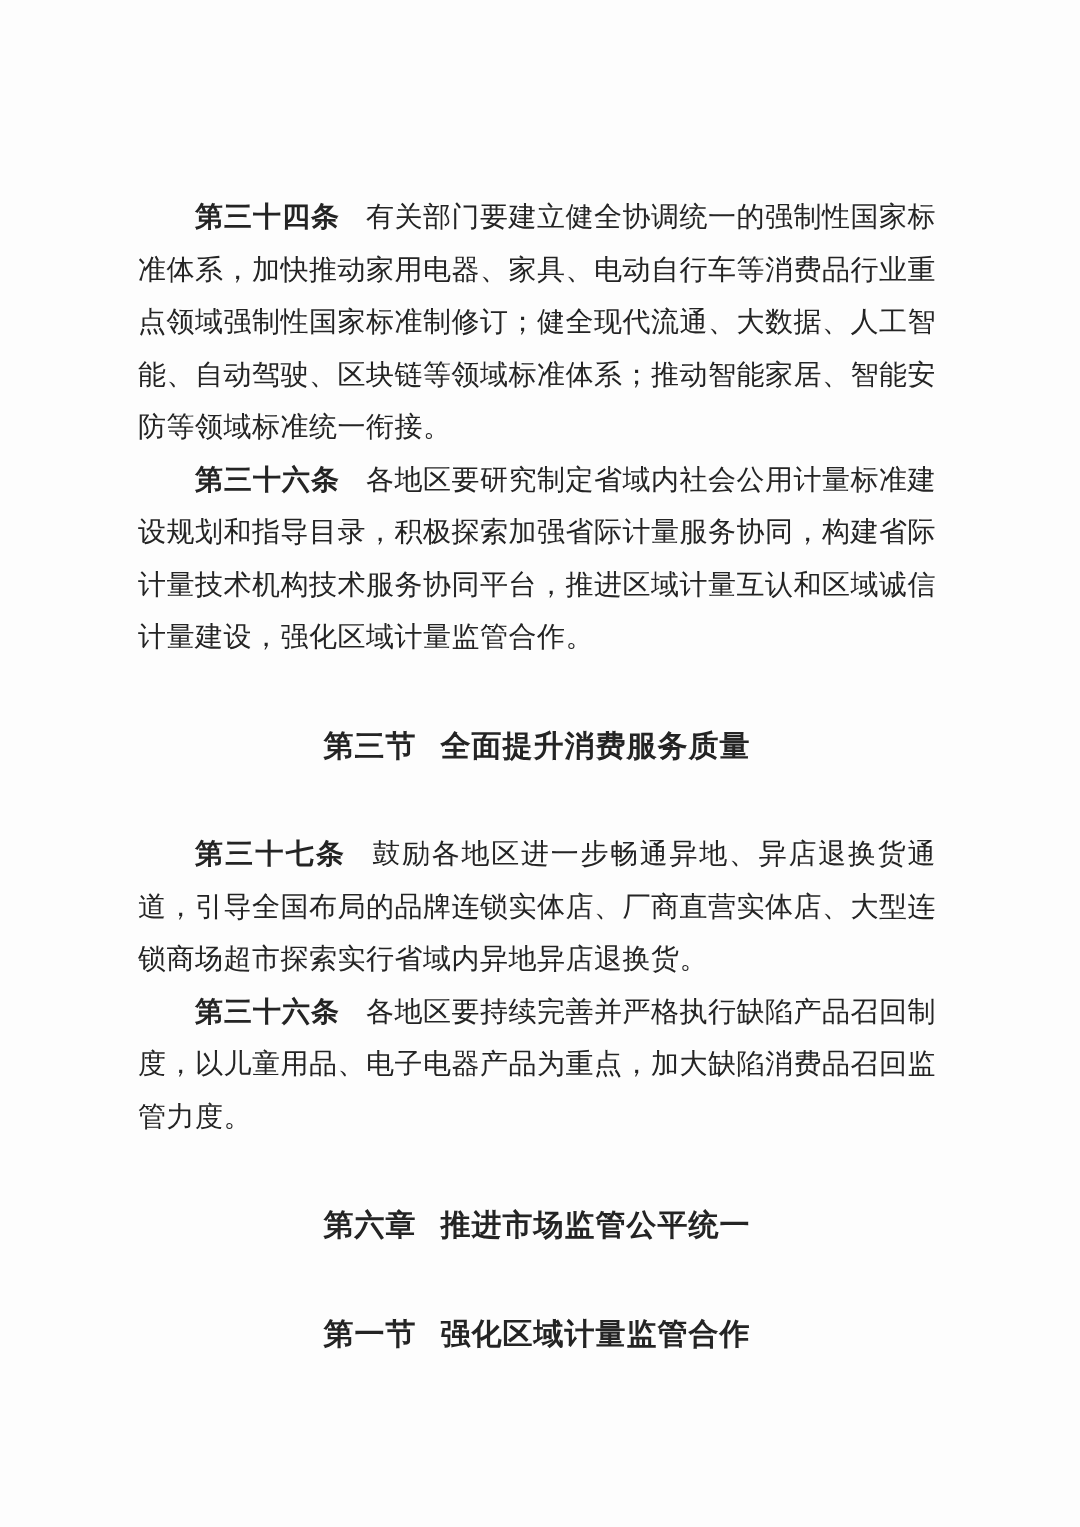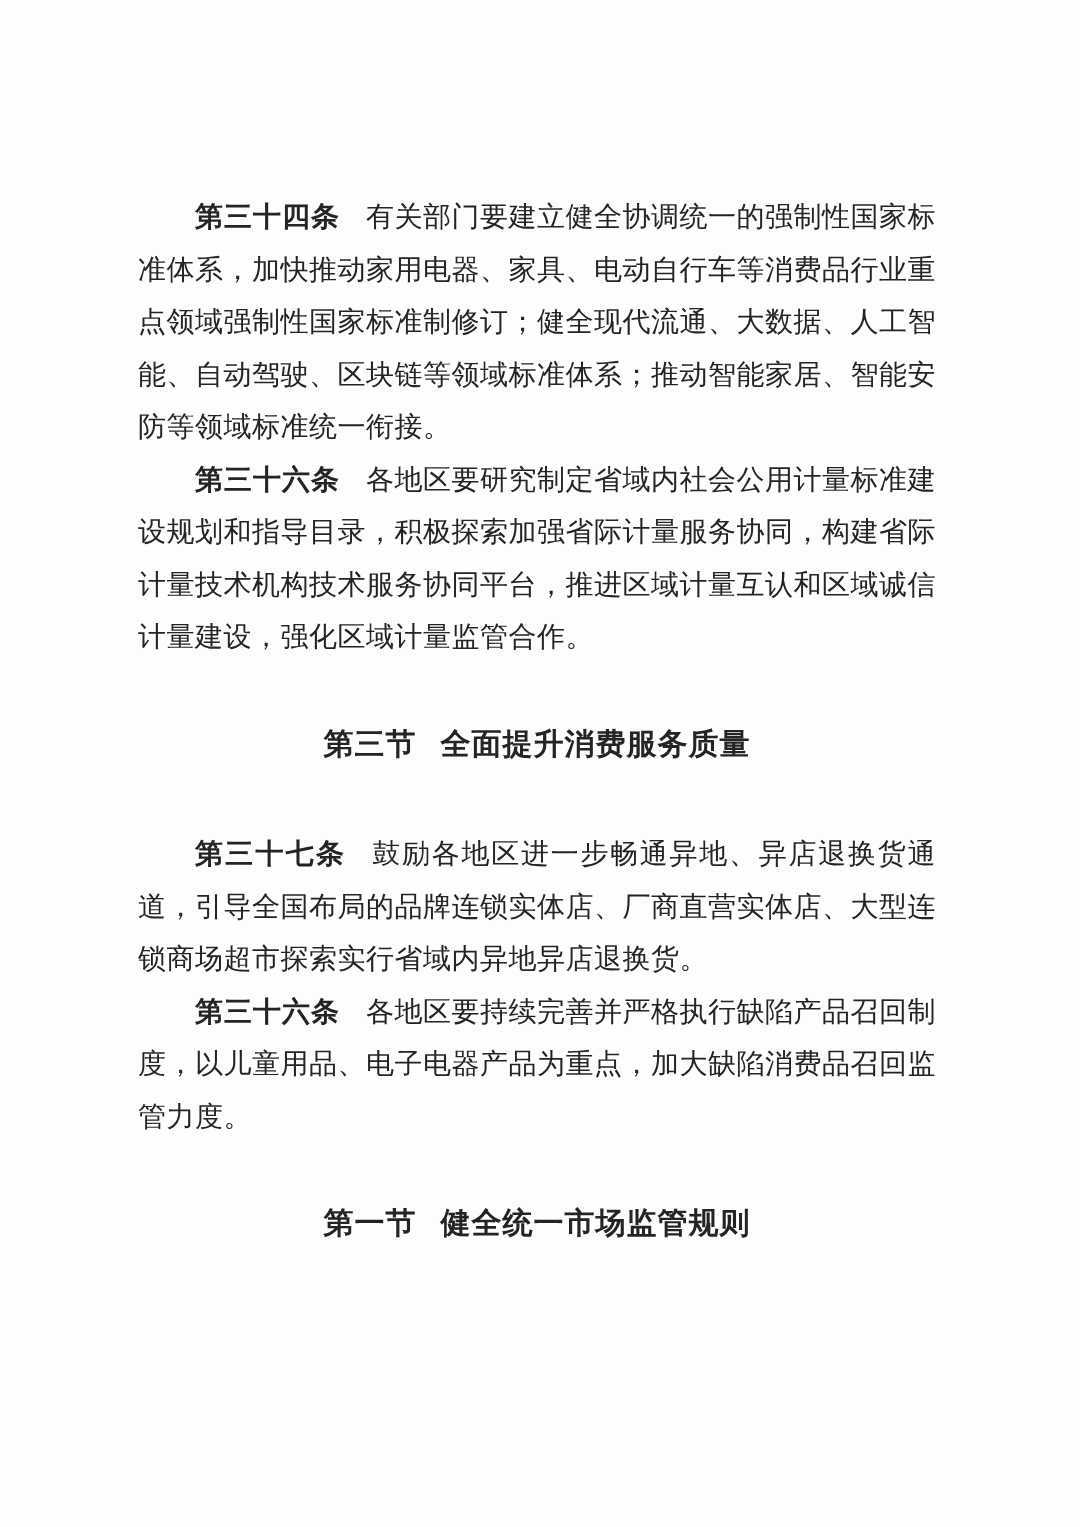--- a/index.html
+++ b/index.html
@@ -33,21 +33,21 @@
   .article-lead {
     font-weight: 700;
     font-family: "Liberation Sans", "DejaVu Sans", sans-serif;
     margin-right: 26px;
     letter-spacing: 1px;
   }
   .doc-heading {
     margin: 56px 0;
     text-align: center;
     text-indent: 0;
-    font-family: Liberation Mono, monospace;
+    font-family: Liberation Serif, serif;
     font-weight: 700;
     font-size: 30px;
     line-height: 52.5px;
     letter-spacing: 1px;
   }
   .heading-number {
     margin-right: 24px;
   }
 </style>
 </head>
@@ -58,16 +58,17 @@
   <p class="body-para"><span class="article-lead">第三十四条</span><span>有关部门要建立健全协调统一的强制性国家标准体系，加快推动家用电器、家具、电动自行车等消费品行业重点领域强制性国家标准制修订；健全现代流通、大数据、人工智能、自动驾驶、区块链等领域标准体系；推动智能家居、智能安防等领域标准统一衔接。</span></p>
 
   <p class="body-para"><span class="article-lead">第三十六条</span><span>各地区要研究制定省域内社会公用计量标准建设规划和指导目录，积极探索加强省际计量服务协同，构建省际计量技术机构技术服务协同平台，推进区域计量互认和区域诚信计量建设，强化区域计量监管合作。</span></p>
 
   <h3 class="doc-heading"><span class="heading-number">第三节</span><span>全面提升消费服务质量</span></h3>
 
   <p class="body-para"><span class="article-lead">第三十七条</span><span>鼓励各地区进一步畅通异地、异店退换货通道，引导全国布局的品牌连锁实体店、厂商直营实体店、大型连锁商场超市探索实行省域内异地异店退换货。</span></p>
 
   <p class="body-para"><span class="article-lead">第三十六条</span><span>各地区要持续完善并严格执行缺陷产品召回制度，以儿童用品、电子电器产品为重点，加大缺陷消费品召回监管力度。</span></p>
 
+  <h2 class="doc-heading"><span class="heading-number">第六章</span><span>推进市场监管公平统一</span></h2>
 
-  <h3 class="doc-heading"><span class="heading-number">第一节</span><span>健全统一市场监管规则</span></h3>
+  <h3 class="doc-heading"><span class="heading-number">第一节</span><span>强化区域计量监管合作</span></h3>
 
 </div>
 
 </body></html>

